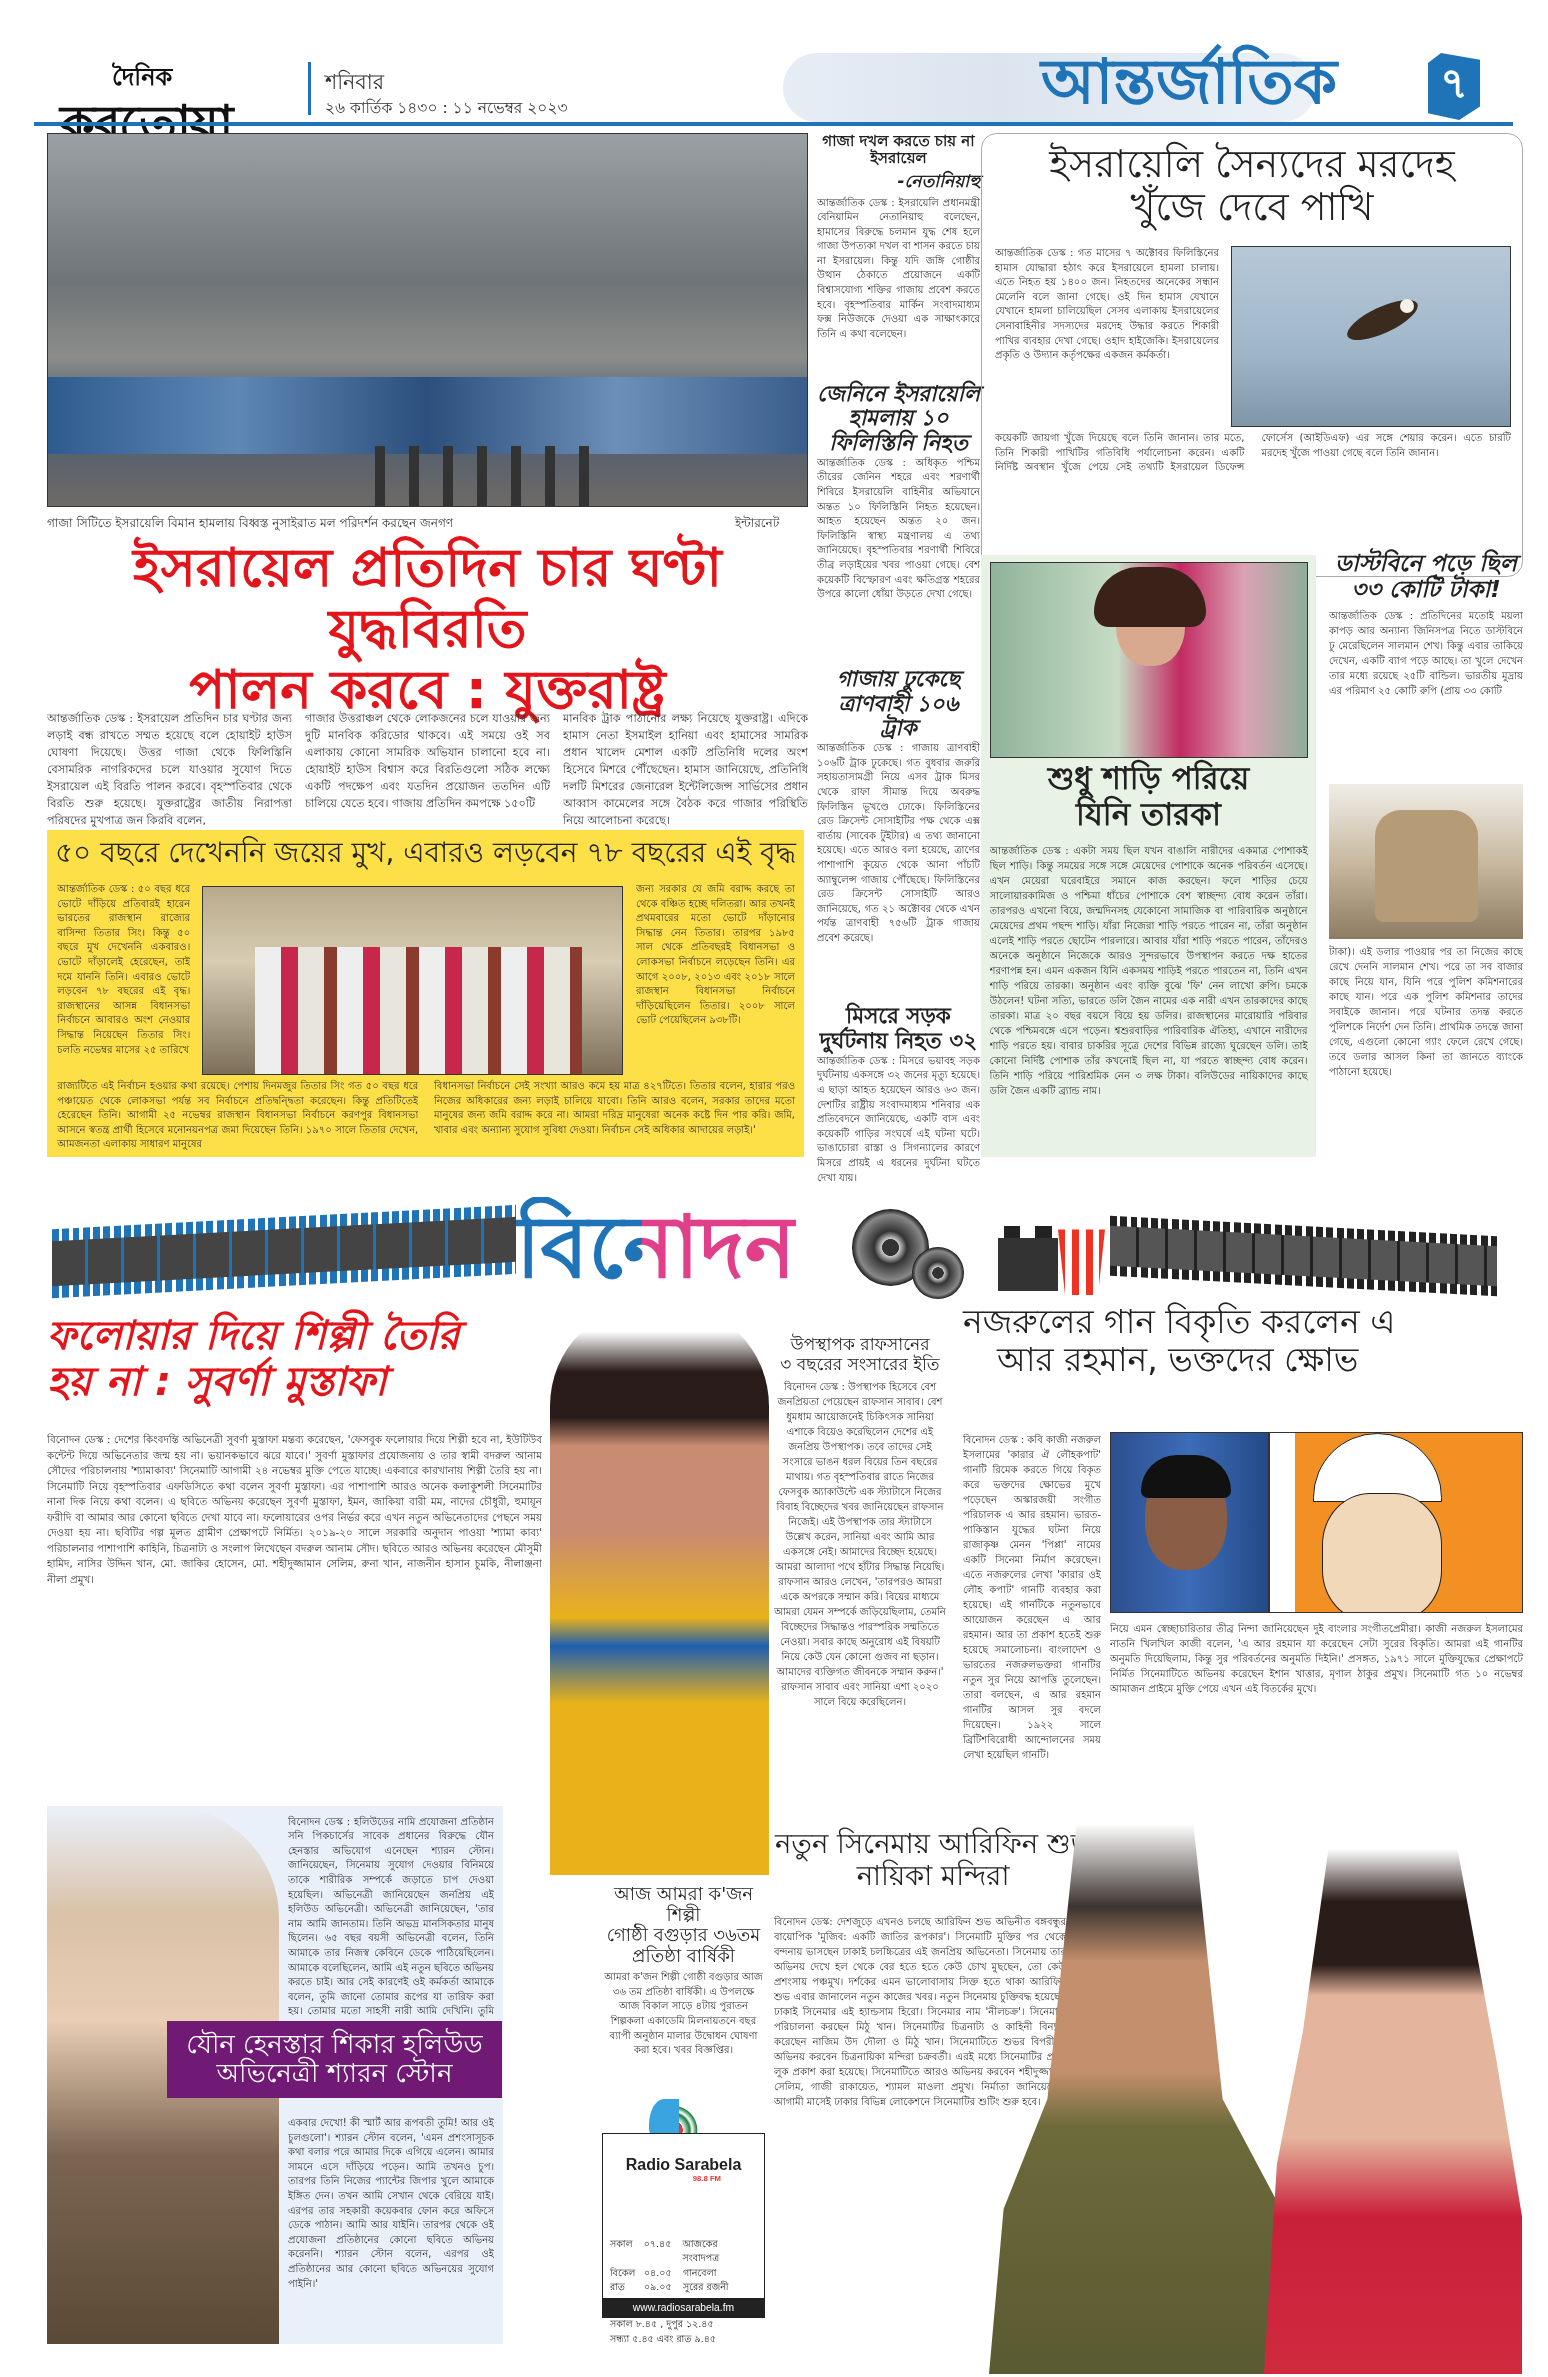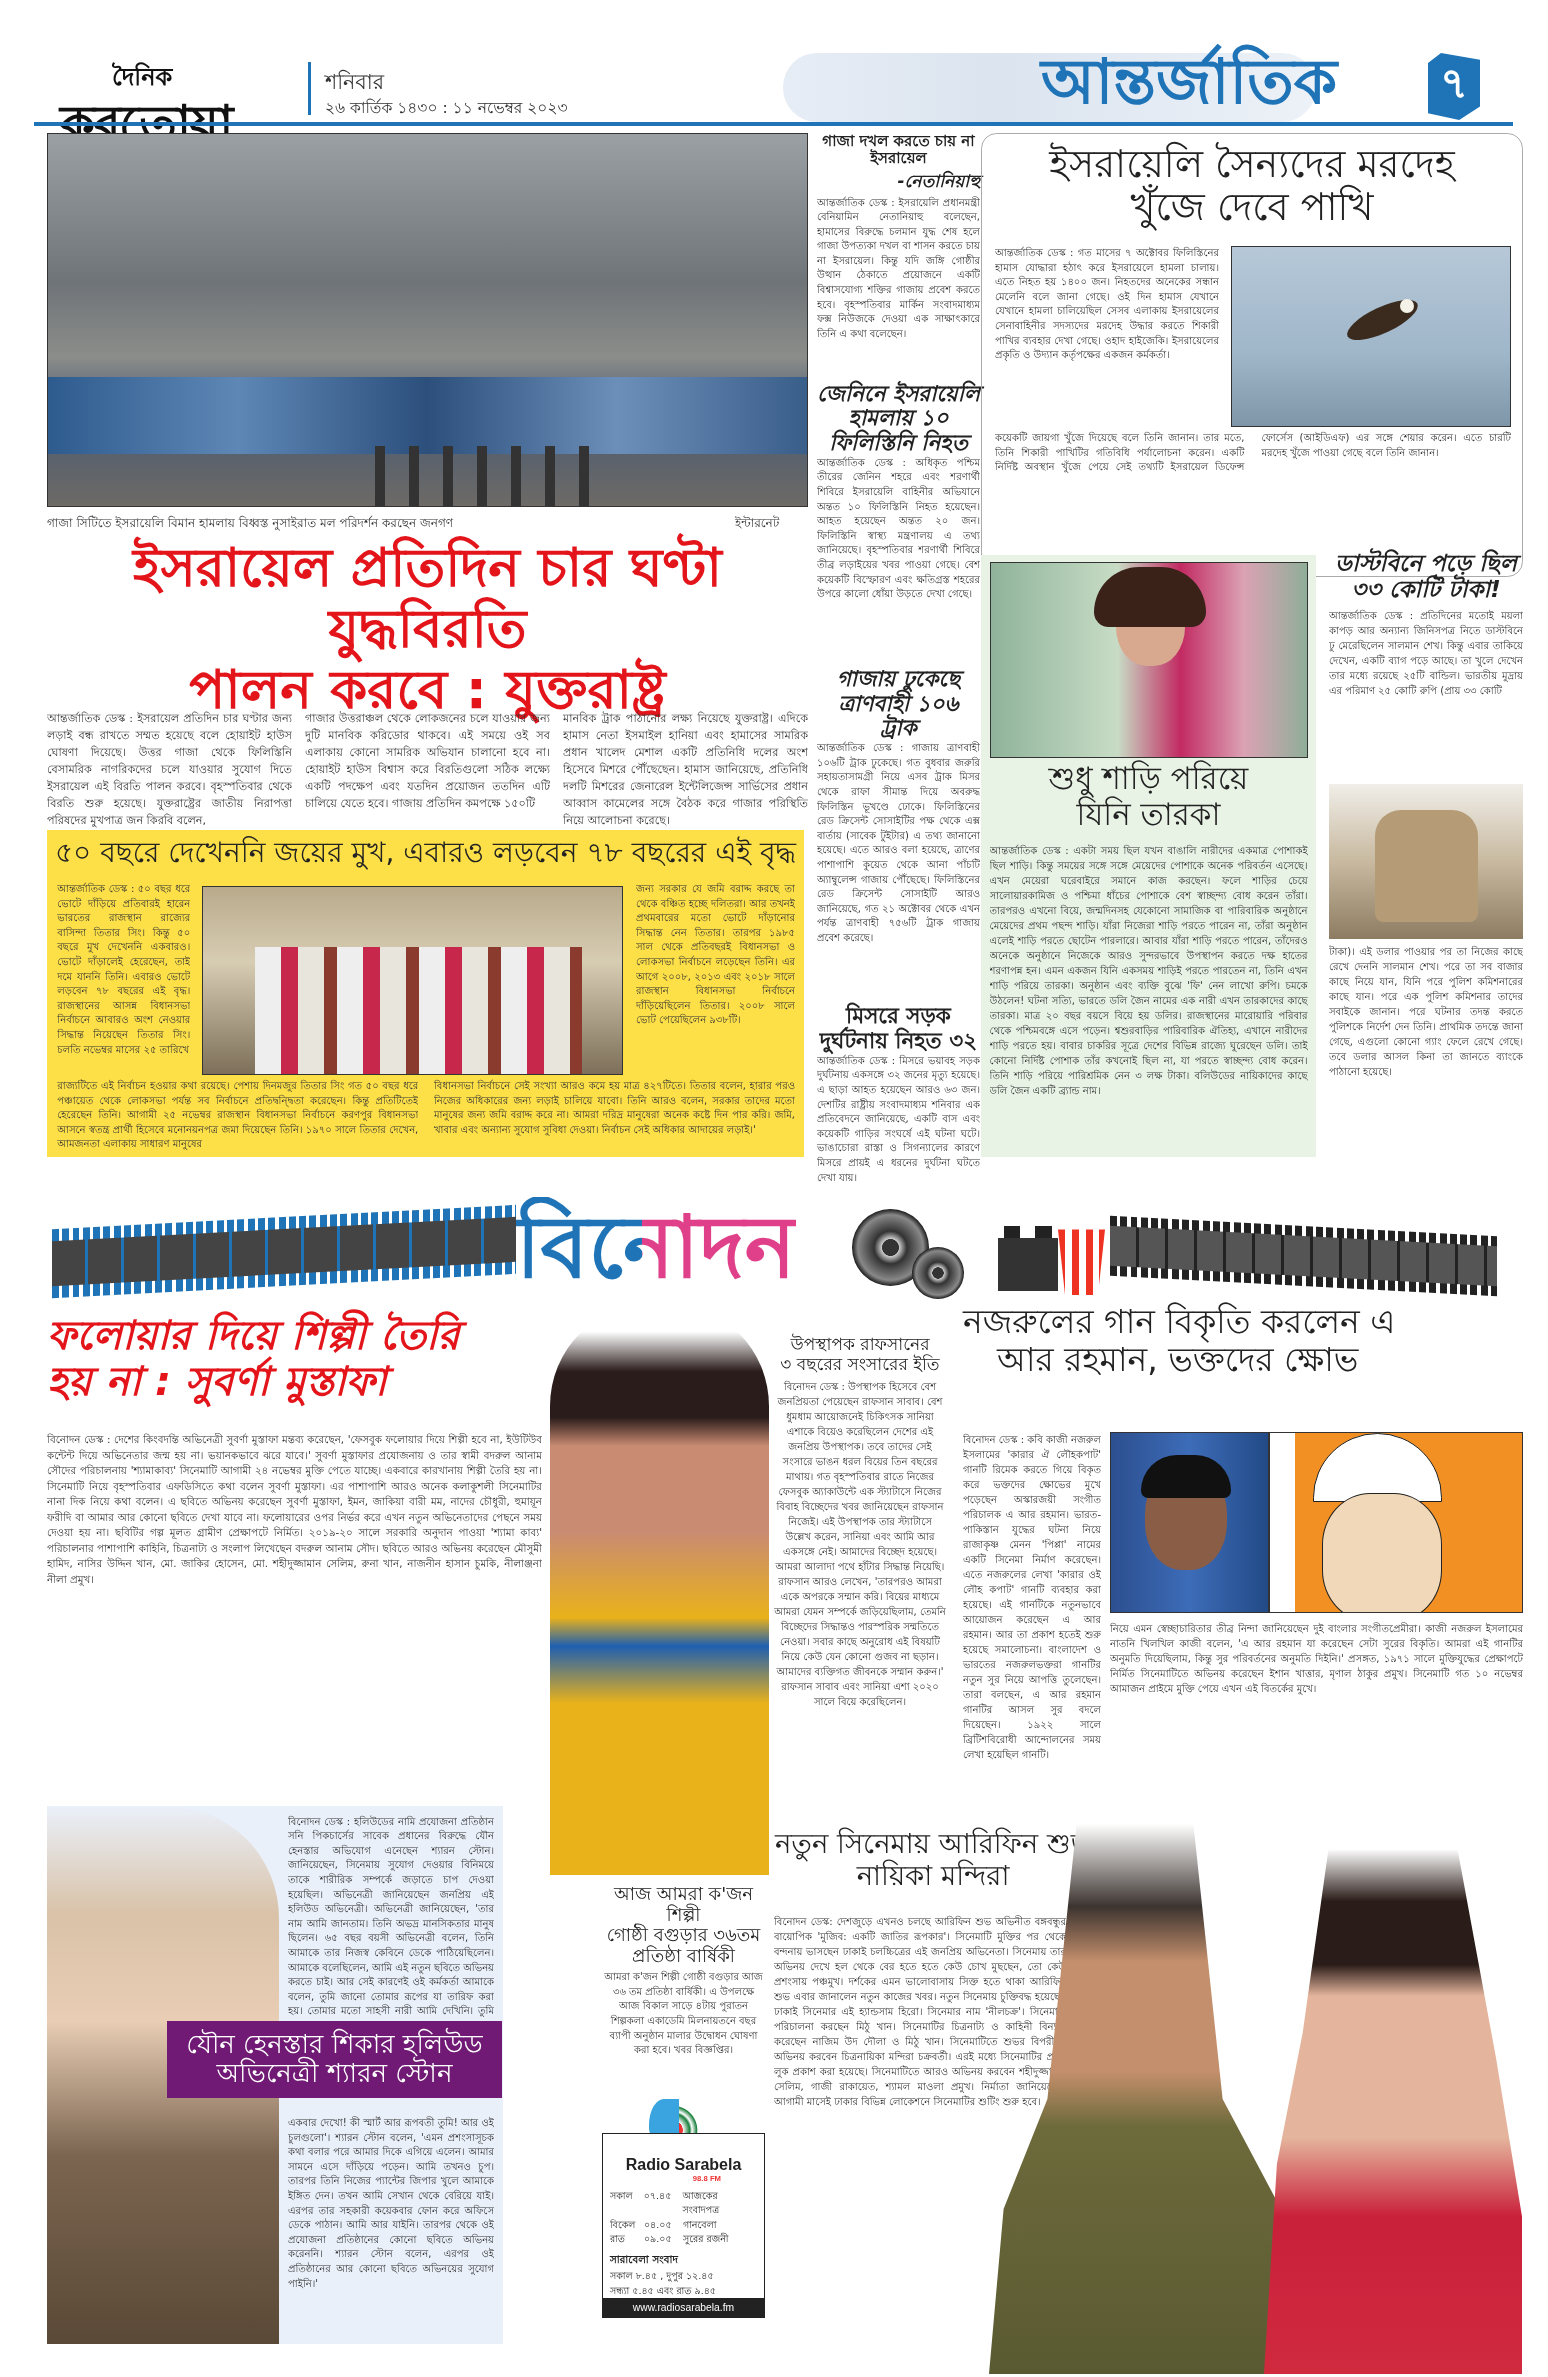--- a/index.html
+++ b/index.html
@@ -82,21 +82,21 @@
     <div style="position:absolute;left:168px;top:52px;width:13.8px;height:13.8px;background:#f3f1e8;border-radius:50%"></div>
   </div>
   <div class="txt" style="position:absolute;left:13px;top:297px;width:516px;height:62px;font-size:10px;line-height:14.6px;column-count:2;column-gap:17px">কয়েকটি জায়গা খুঁজে দিয়েছে বলে তিনি জানান। তার মতে, তিনি শিকারী পাখিটির গতিবিধি পর্যালোচনা করেন। একটি নির্দিষ্ট অবস্থান খুঁজে পেয়ে সেই তথ্যটি ইসরায়েল ডিফেন্স ফোর্সেস (আইডিএফ) এর সঙ্গে শেয়ার করেন। এতে চারটি মরদেহ খুঁজে পাওয়া গেছে বলে তিনি জানান।</div>
 </div>
 
 <div class="abs mint" style="left:981px;top:555px;width:335px;height:602px">
   <div class="photo" style="position:absolute;left:8.6px;top:6.9px;width:318px;height:196px;background:linear-gradient(90deg,#8fb39a 0%,#c8dcc5 40%,#c22a62 60%,#dba2b4 80%,#8fae98 100%)">
     <div style="position:absolute;left:125px;top:17px;width:69px;height:86px;background:#d9a98f;border-radius:45%"></div>
     <div style="position:absolute;left:103px;top:4.3px;width:112px;height:60px;background:#3a2218;border-radius:52px 52px 17px 17px"></div>
   </div>
-  <div class="hl" style="position:absolute;left:0;top:206px;width:335px;font-size:31px;font-weight:normal">
+  <div class="hl" style="position:absolute;left:0;top:206px;width:335px;font-size:31px;font-weight:bold">
     <div>শুধু শাড়ি পরিয়ে</div>
     <div>যিনি তারকা</div>
   </div>
   <div class="txt" style="position:absolute;left:8.6px;top:288px;width:318px;height:305px;font-size:10px;line-height:15px">আন্তর্জাতিক ডেস্ক : একটা সময় ছিল যখন বাঙালি নারীদের একমাত্র পোশাকই ছিল শাড়ি। কিন্তু সময়ের সঙ্গে সঙ্গে মেয়েদের পোশাকে অনেক পরিবর্তন এসেছে। এখন মেয়েরা ঘরেবাইরে সমানে কাজ করছেন। ফলে শাড়ির চেয়ে সালোয়ারকামিজ ও পশ্চিমা ধাঁচের পোশাকে বেশ স্বাচ্ছন্দ্য বোধ করেন তাঁরা। তারপরও এখনো বিয়ে, জন্মদিনসহ যেকোনো সামাজিক বা পারিবারিক অনুষ্ঠানে মেয়েদের প্রথম পছন্দ শাড়ি। যাঁরা নিজেরা শাড়ি পরতে পারেন না, তাঁরা অনুষ্ঠান এলেই শাড়ি পরতে ছোটেন পারলারে। আবার যাঁরা শাড়ি পরতে পারেন, তাঁদেরও অনেকে অনুষ্ঠানে নিজেকে আরও সুন্দরভাবে উপস্থাপন করতে দক্ষ হাতের শরণাপন্ন হন। এমন একজন যিনি একসময় শাড়িই পরতে পারতেন না, তিনি এখন শাড়ি পরিয়ে তারকা। অনুষ্ঠান এবং ব্যক্তি বুঝে 'ফি' নেন লাখো রুপি। চমকে উঠলেন! ঘটনা সত্যি, ভারতে ডলি জৈন নামের এক নারী এখন তারকাদের কাছে তারকা। মাত্র ২০ বছর বয়সে বিয়ে হয় ডলির। রাজস্থানের মারোয়ারি পরিবার থেকে পশ্চিমবঙ্গে এসে পড়েন। শ্বশুরবাড়ির পারিবারিক ঐতিহ্য, এখানে নারীদের শাড়ি পরতে হয়। বাবার চাকরির সূত্রে দেশের বিভিন্ন রাজ্যে ঘুরেছেন ডলি। তাই কোনো নির্দিষ্ট পোশাক তাঁর কখনোই ছিল না, যা পরতে স্বাচ্ছন্দ্য বোধ করেন। তিনি শাড়ি পরিয়ে পারিশ্রমিক নেন ৩ লক্ষ টাকা। বলিউডের নায়িকাদের কাছে ডলি জৈন একটি ব্র্যান্ড নাম।</div>
 </div>
 
 <div class="abs" style="left:1329px;top:550px;width:194px;height:602px">
   <div class="hl" style="font-size:23px;font-style:italic">ডাস্টবিনে পড়ে ছিল ৩৩ কোটি টাকা!</div>
   <div class="txt" style="font-size:10px;line-height:15px;height:176px;margin-top:5.2px">আন্তর্জাতিক ডেস্ক : প্রতিদিনের মতোই ময়লা কাপড় আর অন্যান্য জিনিসপত্র নিতে ডাস্টবিনে ঢু মেরেছিলেন সালমান শেখ। কিন্তু এবার তাকিয়ে দেখেন, একটি ব্যাগ পড়ে আছে। তা খুলে দেখেন তার মধ্যে রয়েছে ২৫টি বান্ডিল। ভারতীয় মুদ্রায় এর পরিমাণ ২৫ কোটি রুপি (প্রায় ৩৩ কোটি</div>
   <div class="photo" style="width:194px;height:155px;background:linear-gradient(180deg,#f0eee8 0%,#c8b9a0 50%,#8d7c62 100%);border:none">
@@ -159,21 +159,21 @@
 </div>
 
 <div class="abs" style="left:602px;top:2099px;width:163px;height:219px">
   <div style="position:absolute;left:47px;top:0;width:60px;height:52px;border-radius:50%;background:radial-gradient(circle at 40% 60%,#e33 20%,#fff 21%,#1a7f3c 35%,#fff 40%,#1a7f3c 50%,transparent 52%)">
     <div style="position:absolute;left:0;top:0;width:30px;height:52px;background:#3aa4e0;border-radius:50% 0 0 50%"></div>
   </div>
   <div class="radio-box" style="position:absolute;left:0;top:34px;width:163px;height:185px">
     <div style="text-align:center;font-family:'Liberation Sans',sans-serif;font-weight:bold;font-size:16px;margin-top:22.4px">Radio Sarabela</div>
     <div style="text-align:right;padding-right:43px;font-family:'Liberation Sans',sans-serif;font-weight:bold;font-size:7.7px;color:#e33">98.8 FM</div>
     <div id="radio-schedule" style="padding:5.2px 6.9px 0 6.9px;font-size:9.5px;line-height:14.6px">
-        <div style="display: flex;">
+        <div style="display: flex; margin-top: 48px;">
           <span style="width: 34px;">সকাল</span>
           <span style="width: 39px;">০৭.৪৫</span>
           <span style="width: auto;">আজকের সংবাদপত্র</span>
         </div>
         <div style="display: flex;">
           <span style="width: 34px;">বিকেল</span>
           <span style="width: 39px;">০৪.০৫</span>
           <span style="width: auto;">গানবেলা</span>
         </div>
         <div style="display: flex;">

